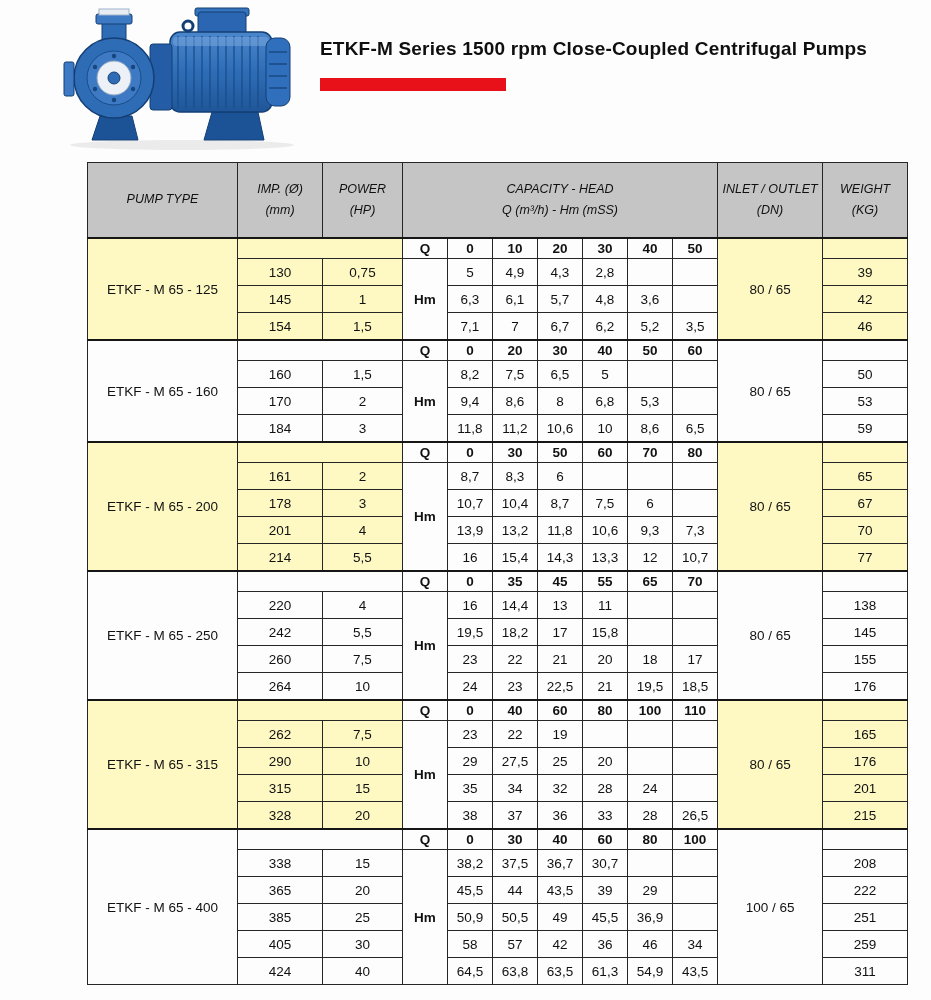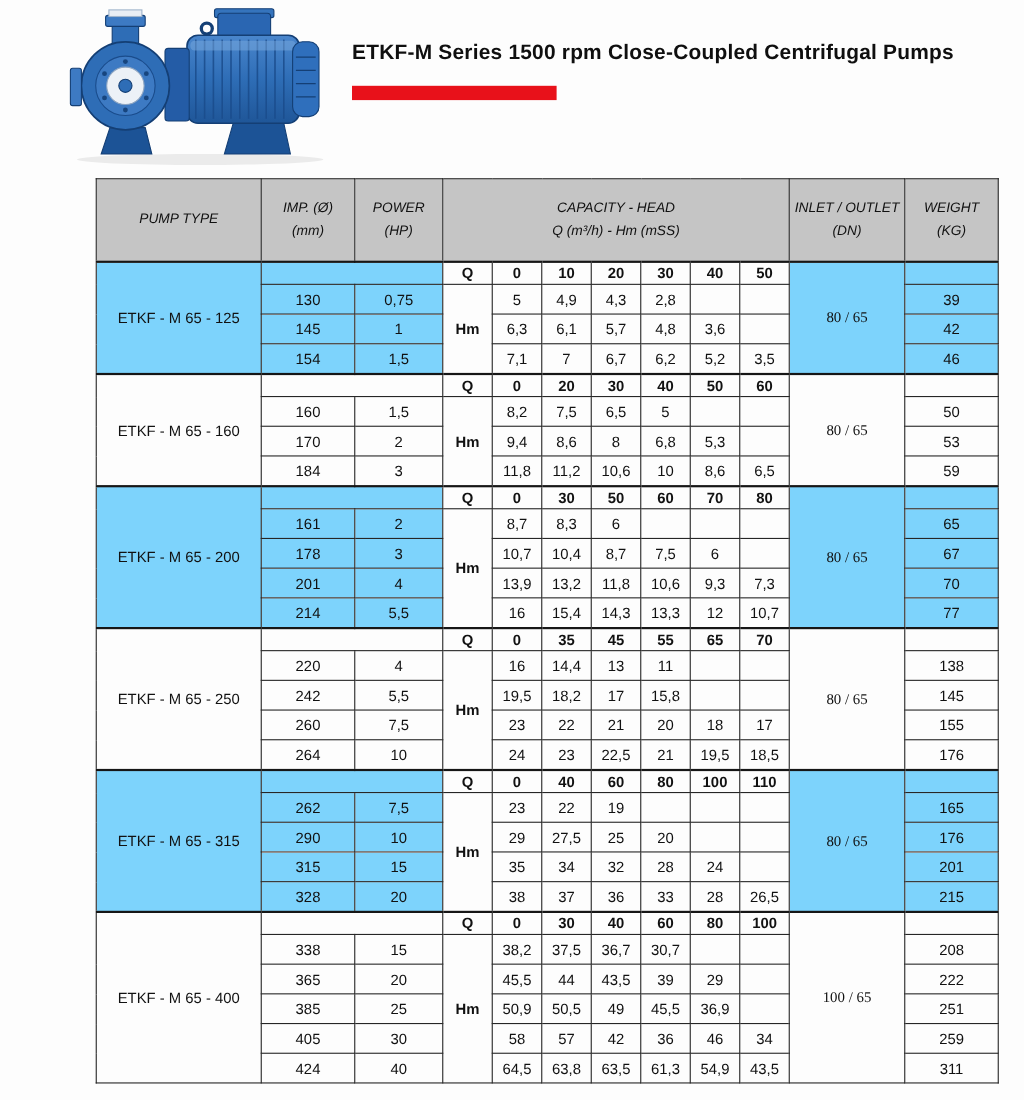--- a/index.html
+++ b/index.html
@@ -11,22 +11,22 @@
   .title { position:absolute; left:272px; top:38px; width:640px; font-size:19px; font-weight:bold; color:#0f0f0f; letter-spacing:0.2px; }
   .redbar { position:absolute; left:272px; top:78px; width:186px; height:13px; background:#e8111a; }
 
   table.spec { position:absolute; left:55px; top:162px; width:820px; border-collapse:collapse; table-layout:fixed;margin-left:32px; }
   table.spec td, table.spec th { border:1px solid #262626; text-align:center; vertical-align:middle; padding:0; overflow:hidden; color:#111; }
   thead th { height:74px; background:#c5c5c5; font-style:italic; font-weight:normal; font-size:12.5px; line-height:1.7; }
   tbody td { height:26px; font-size:13.5px; }
   tr.qrow td { height:19px; border-top:2px solid #161616; }
   .bold { font-weight:bold; }
   .pt { font-weight:normal; font-size:13.5px; }
-  .shade { background:#7dd3fc; }
-  .io { font-size:13.5px;font-family:Liberation Serif, serif; }
+  .shade { background:#fef9c3; }
+  .io { font-size:13.5px; }
 </style>
 </head>
 <body>
 
 <div class="page">
 
   <div class="hero">
     <svg class="pump-img" viewBox="0 0 250 148" xmlns="http://www.w3.org/2000/svg">
       <defs>
         <linearGradient id="gm" x1="0" y1="0" x2="0" y2="1">

